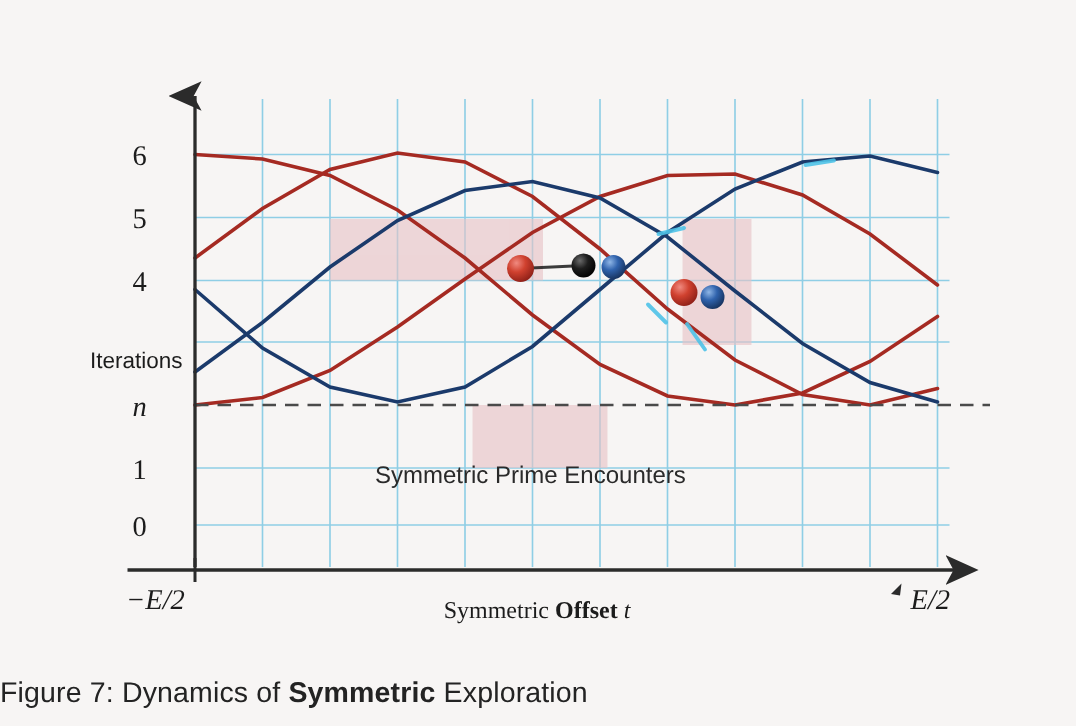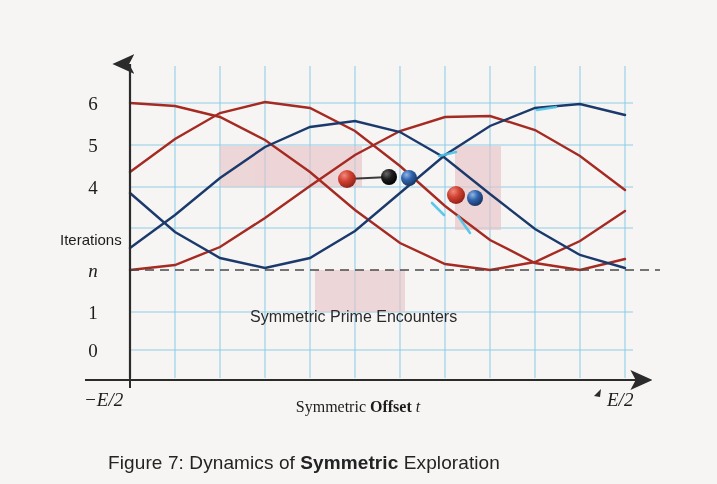--- a/index.html
+++ b/index.html
@@ -5,21 +5,21 @@
   html,body{margin:0;padding:0;}
   body{
     width:717px;height:484px;
     background:#f7f5f4;
     font-family:"Liberation Sans", sans-serif;
     color:#1c1c1c;
     overflow:hidden;
     position:relative;
   }
   .fig-caption{
-    position:absolute;left:0;width:608px;text-align:center;
+    position:absolute;left:0;width:608px;text-align:left;
     font-size:17px;color:#232323;letter-spacing:.1px;
   }
   #caption-top{top:5px;}
   #caption-bottom{top:452px;font-size:19px;}
   .cap-bold{font-weight:bold;}
   #chart-stage{position:absolute;left:0;top:0;width:717px;height:440px;}
   svg{display:block;}
   .axis-label{
     font-family:"Liberation Sans", sans-serif;font-size:15px;fill:#1c1c1c;
   }

